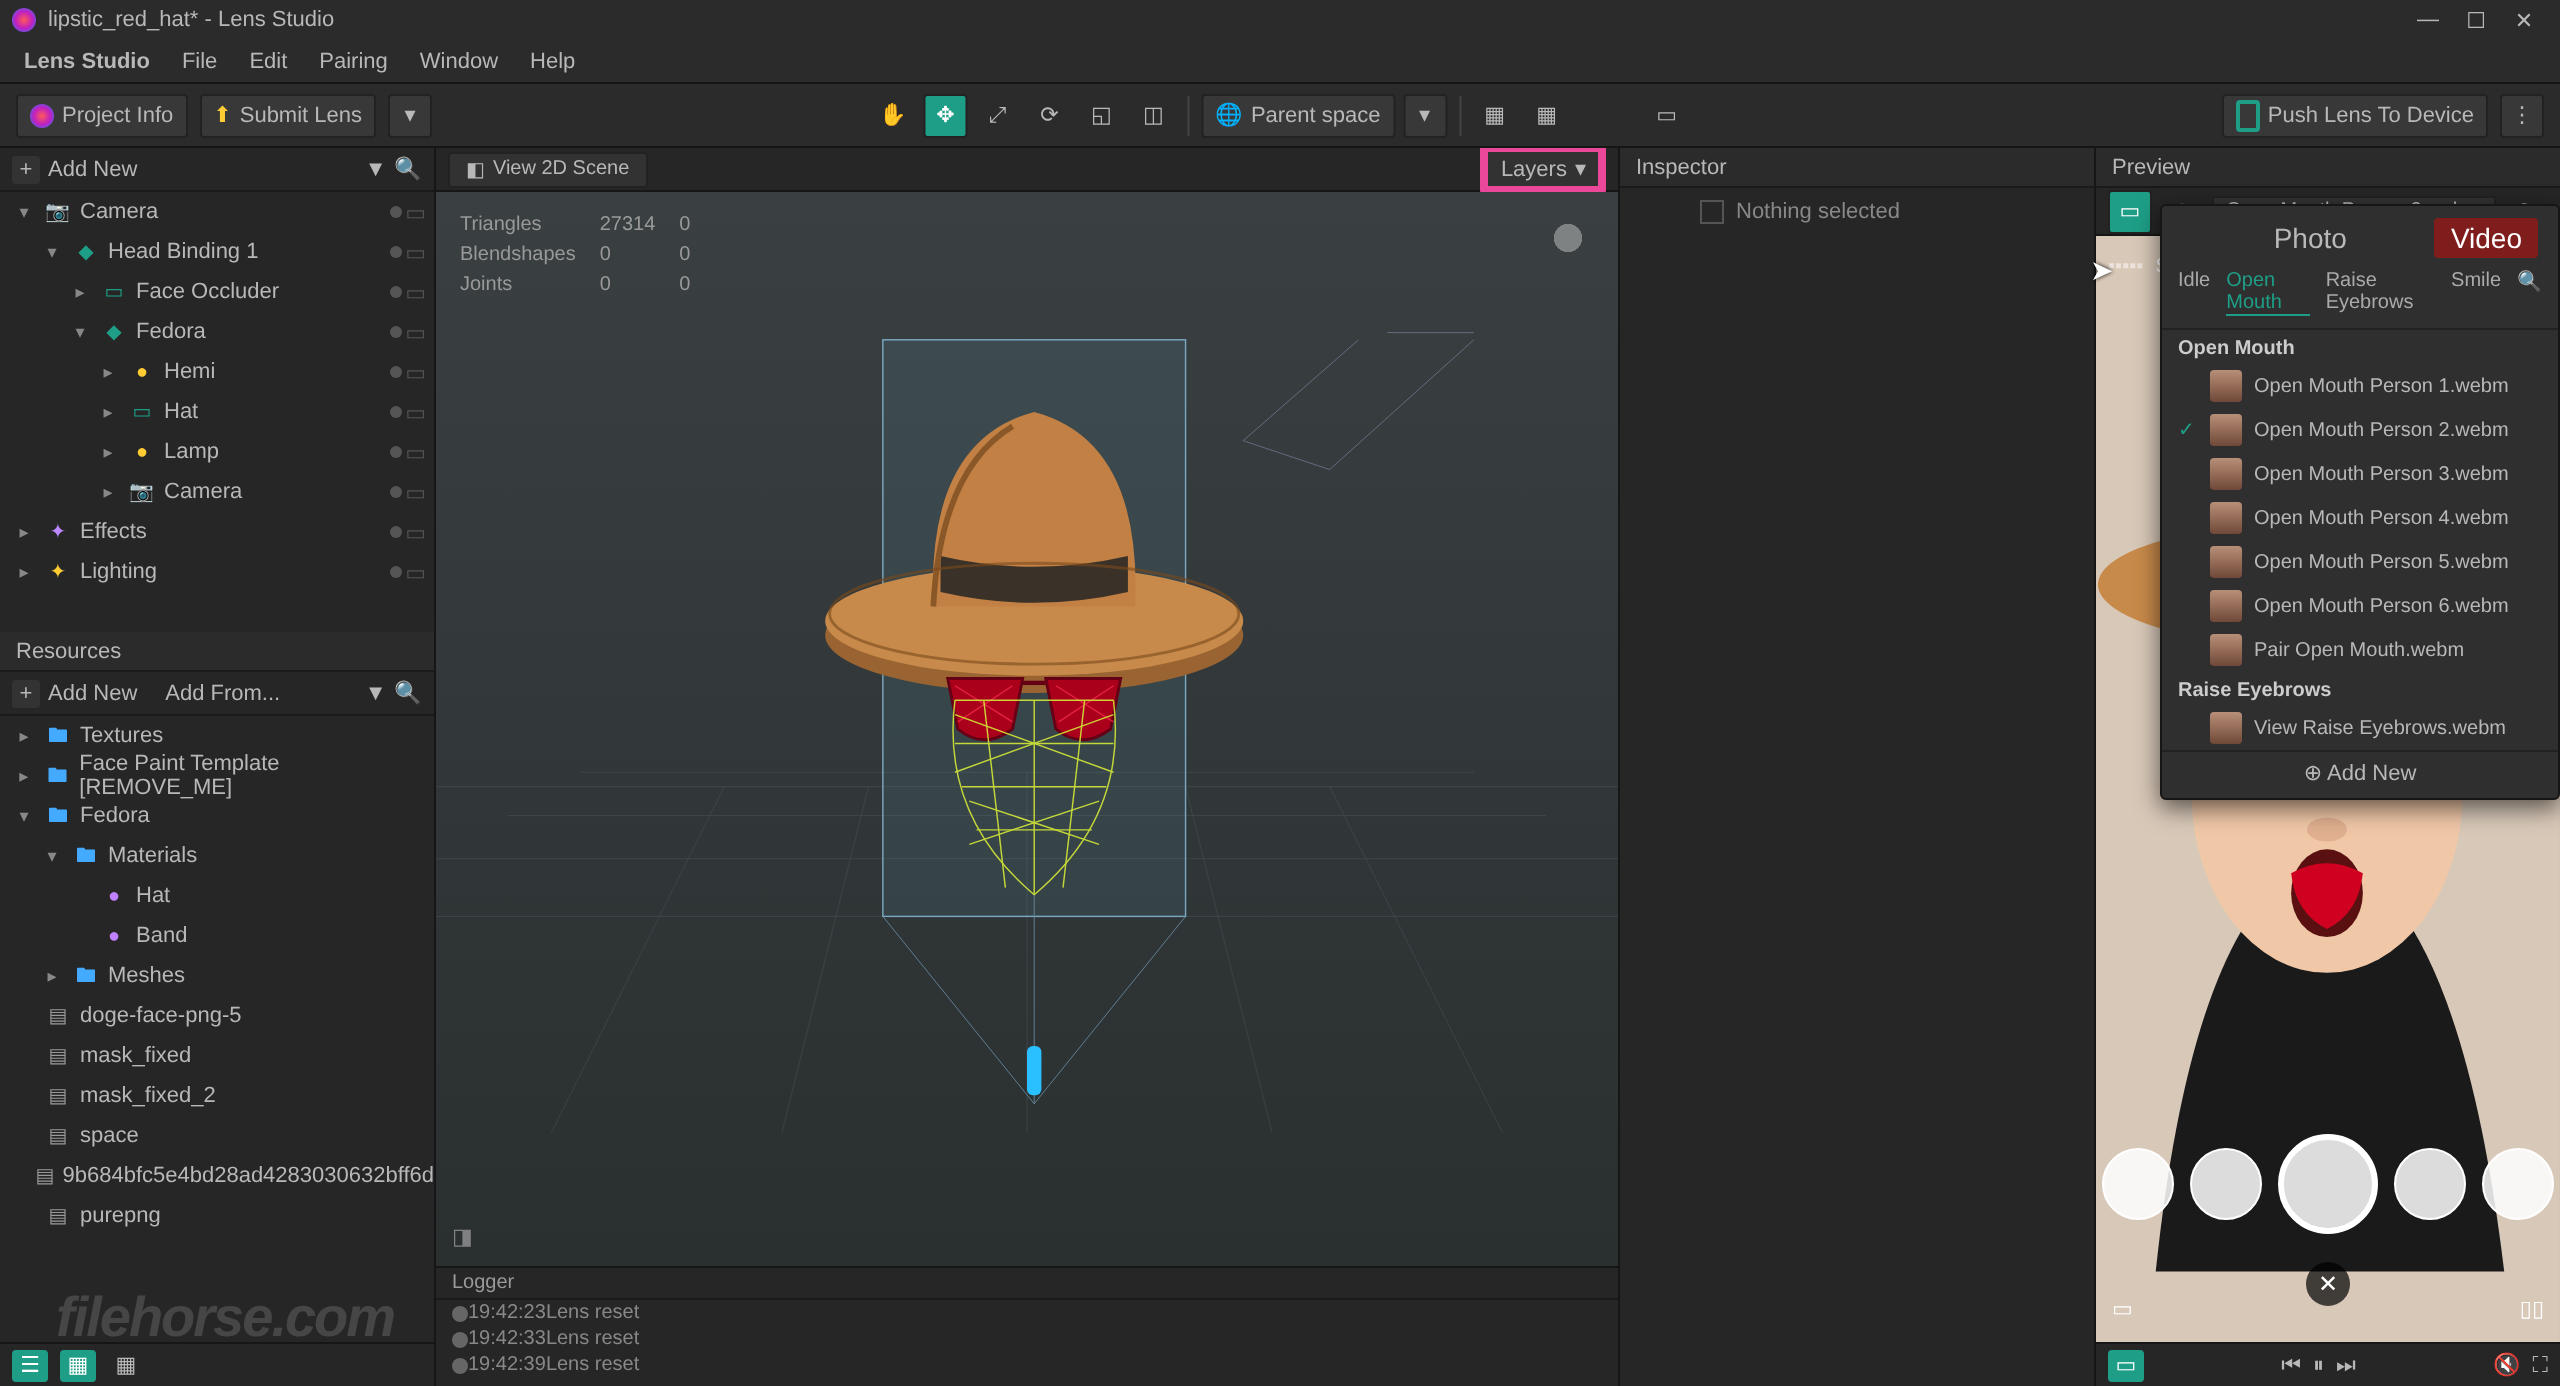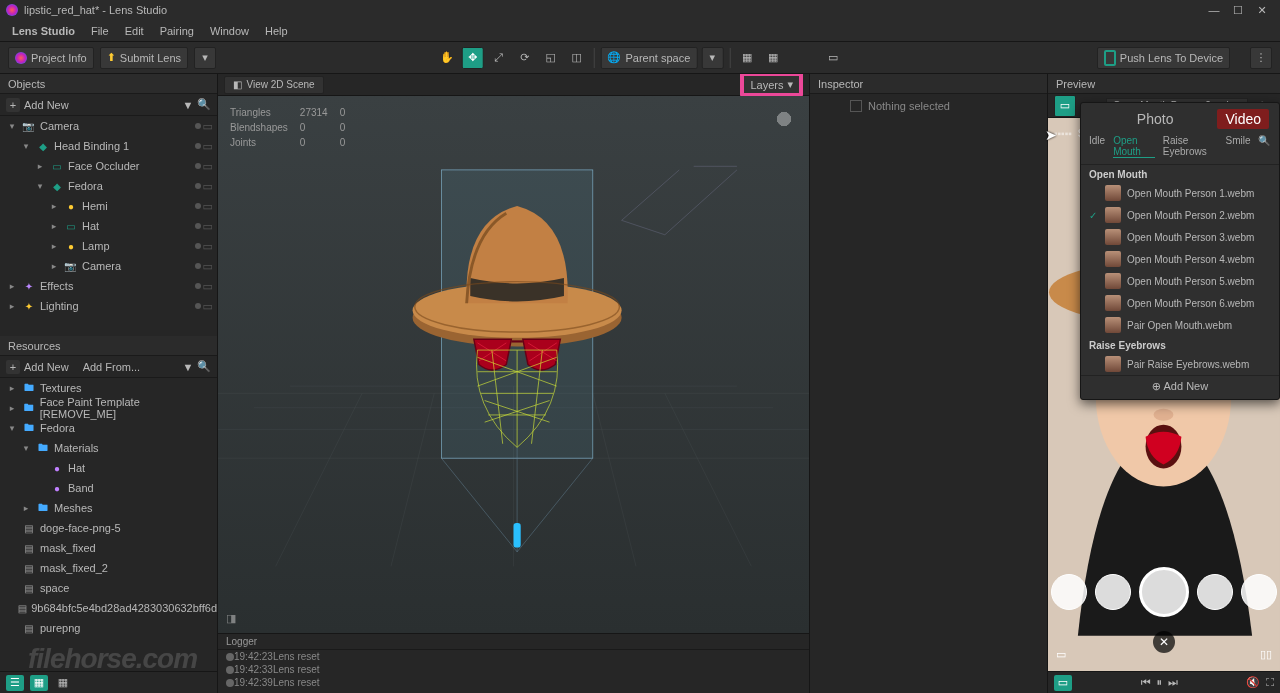--- a/index.html
+++ b/index.html
@@ -14,21 +14,21 @@
 .menubar .menutitle { font-weight: bold; margin: 0 8px; }
 .menubar .menuitem { padding: 3px 8px; cursor: pointer; }
 
 .toolbar { height: 32px; background: #2b2b2b; display: flex; align-items: center; padding: 0 8px; gap: 6px; border-bottom: 1px solid #161616; }
 .tool-btn { height: 22px; padding: 0 6px; background: #383838; border: 1px solid #222; border-radius: 2px; display: flex; align-items: center; gap: 4px; cursor: pointer; }
 .tool-btn.small { width: 22px; padding: 0; justify-content: center; }
 .tool-btn.ghost { background: transparent; border-color: transparent; }
 .split-line { width: 1px; height: 20px; background: #444; margin: 0 2px; }
 .accent { background: #1e9e86 !important; color:#fff; }
 .toolbar .center-group { position:absolute; left:50%; transform:translateX(-50%); display:flex; gap:4px; align-items:center;}
-.toolbar .push-right { margin-left: auto; display:flex; align-items:center; gap:20px;}
+.toolbar .push-right { margin-left: auto; display:flex; align-items:center; gap:6px;}
 
 .main { display: flex; height: calc(693px - 20px - 22px - 32px); }
 
 
 .left-col { width: 218px; display:flex; flex-direction:column; background:#262626; border-right:1px solid #161616;}
 .panel-header { height: 20px; background:#2b2b2b; padding:0 8px; display:flex; align-items:center; font-size:11px; border-bottom:1px solid #1a1a1a;}
 .panel-toolbar { height:22px; background:#262626; display:flex; align-items:center; padding:0 6px; gap:4px; border-bottom:1px solid #1a1a1a;}
 .plus-btn { width:14px; height:14px; display:flex; align-items:center; justify-content:center; background:#333; border-radius:2px; cursor:pointer;}
 .tree { flex:0 0 auto; overflow:auto;}
 .tree-row { height:20px; display:flex; align-items:center; padding-left:6px; cursor:pointer; position:relative;}
@@ -154,21 +154,20 @@
       <span style="width:12px;height:16px;border:2px solid #1e9e86;border-radius:2px;"></span>
       <span>Push Lens To Device</span>
     </div>
     <div class="tool-btn small">⋮</div>
   </div>
 </div>
 
 <div class="main">
 
   <div class="left-col">
-    <div class="panel-header">Objects</div>
     <div class="panel-toolbar">
       <span class="plus-btn">+</span>
       <span>Add New</span>
       <span style="flex:1"></span>
       <span>▼</span>
       <span>🔍</span>
     </div>
     <div class="tree" id="objtree">
         <div class="tree-row" style="padding-left: 6px;">
           <span class="tw">▾</span>
@@ -540,21 +539,21 @@
             <span class="check"></span>
             <span class="thumb"></span>
             <span>Pair Open Mouth.webm</span>
           </div>
         </div>
       <div class="pp-section">Raise Eyebrows</div>
       <div id="ppitems2">
           <div class="pp-item">
             <span class="check"></span>
             <span class="thumb"></span>
-            <span>Pair Raise Eyebrows.webm</span>
+            <span>View Raise Eyebrows.webm</span>
           </div>
         </div>
       <div class="pp-add">
         <span>⊕ </span><span>Add New</span>
       </div>
     </div>
 
     <div class="preview-canvas">
       <svg class="video-frame" viewBox="0 0 233 560" preserveAspectRatio="xMidYMid slice">
         <rect width="233" height="560" fill="#d8c8b8"></rect>

